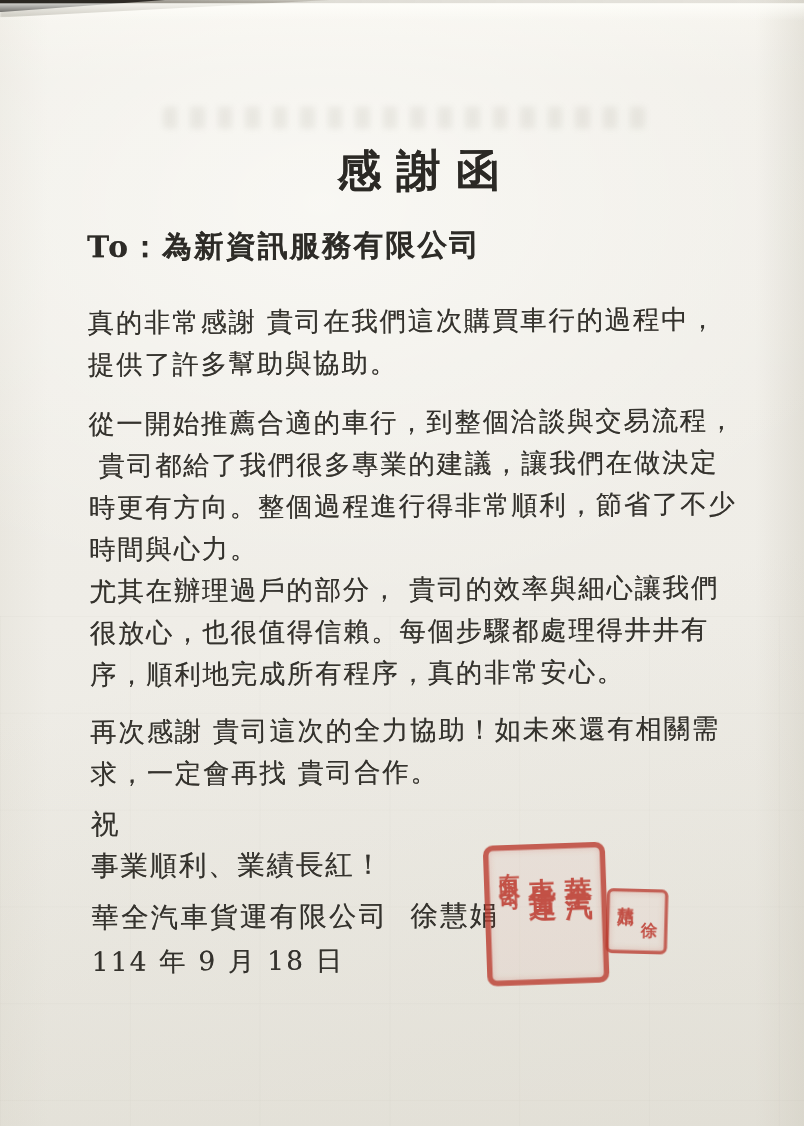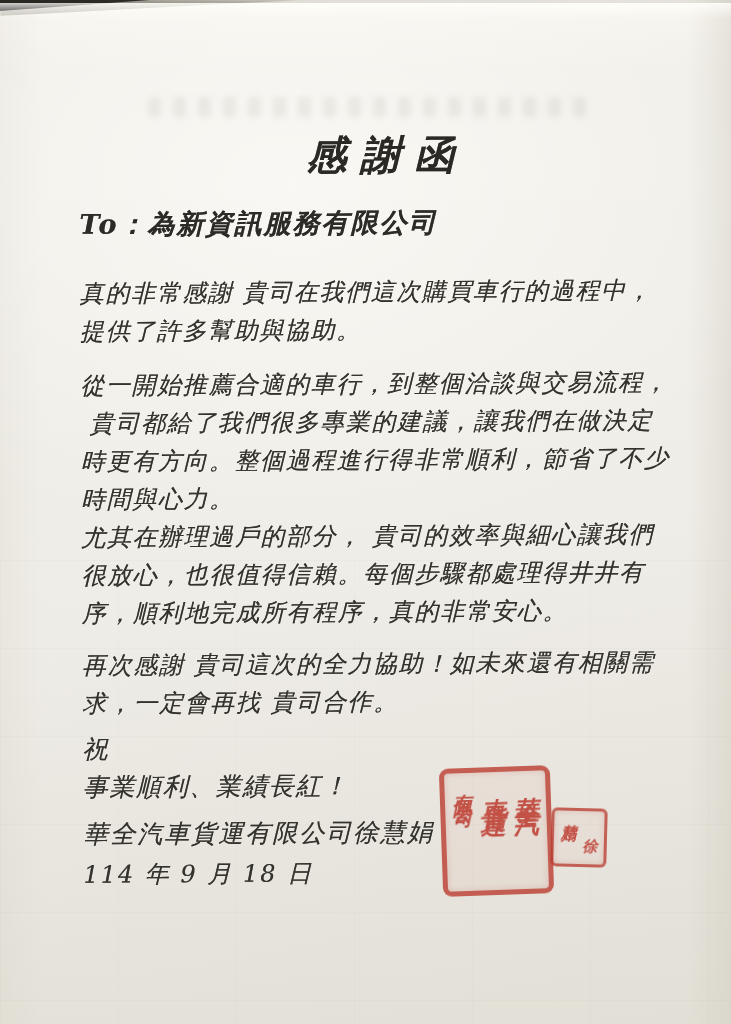--- a/index.html
+++ b/index.html
@@ -7,21 +7,20 @@
     width:731px; height:1024px; overflow:hidden; background:#0a0a0a;
     font-family:"DejaVu Serif","Liberation Serif",serif;
   }
   .paper {
     position:absolute; inset:0;
     background:
       radial-gradient(120% 60% at 40% 18%, rgba(255,255,252,.55) 0%, rgba(255,255,252,0) 60%),
       linear-gradient(168deg, rgba(224,221,210,0) 55%, rgba(210,206,193,.35) 100%),
       linear-gradient(90deg, rgba(216,212,200,.25) 0%, rgba(216,212,200,0) 6%, rgba(216,212,200,0) 94%, rgba(205,201,189,.4) 100%),
       linear-gradient(180deg, #f7f5ef 0%, #f1efe9 7%, #efede7 55%, #eae8e1 100%);
-    font-style: italic;
   }
   
   .showthrough-grid {
     position:absolute; left:0; right:0; top:560px; bottom:0; pointer-events:none;
     background:
       linear-gradient(rgba(140,135,118,.07) 1px, transparent 1px),
       linear-gradient(90deg, rgba(140,135,118,.06) 1px, transparent 1px);
     background-size:118px 88px; opacity:.5; filter:blur(.6px);
   }
   
@@ -60,21 +59,21 @@
   }
   .to-line { margin-top:22px; font-size:27px; font-weight:bold; letter-spacing:2px; color:#2d2b27; }
   .para { margin-top:0; font-size:24px; letter-spacing:1.6px; }
   .para .line, .line { line-height:38px; white-space:pre-wrap; }
   .para-1 { margin-top:32px; }
   .para-2 { margin-top:16px; }
   .para-3 { margin-top:0; }
   .para-4 { margin-top:14px; }
   .closing { margin-top:8px; font-size:25px; letter-spacing:1.6px; }
   .signature { margin-top:8px; font-size:25px; letter-spacing:2px; line-height:40px; }
-  .signature .signer { }
+  .signature .signer { margin-left:20px; }
   .date-line { font-size:24px; letter-spacing:2px; line-height:40px; font-family:"DejaVu Serif","Liberation Serif",serif; }
   
   .seal {
     position:absolute; display:flex; flex-direction:row-reverse; justify-content:space-evenly;
     color:#bf4136; font-weight:bold; opacity:.9; filter:blur(.4px);
     box-shadow:inset 0 0 6px rgba(191,65,54,.25);
   }
   .seal-col { writing-mode:vertical-rl; text-orientation:upright; line-height:1; }
   .company-seal {
     left:441px; top:767px; width:101px; height:118px;

